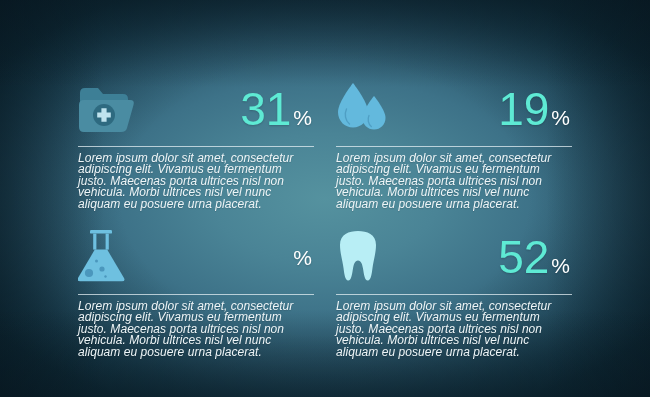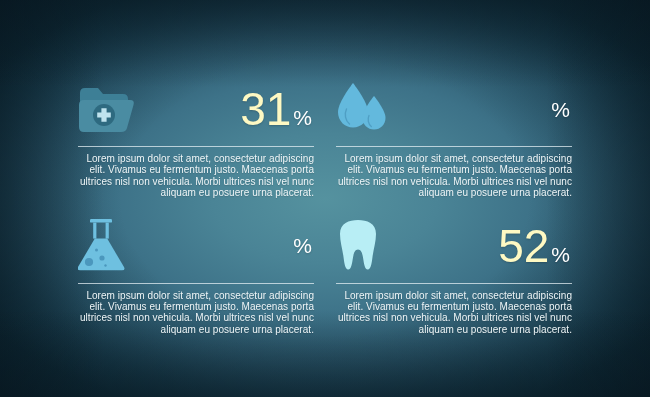--- a/index.html
+++ b/index.html
@@ -96,21 +96,21 @@
     align-items: baseline;
     color: #ffffff;
     padding-right: 2px;
   }
 
   .stat-number {
     font-size: 46px;
     line-height: 1;
     font-weight: 300;
     letter-spacing: 0px;
-    color: #fef9c3;
+    color: #5eead4;
     text-shadow: 0 1px 2px rgba(0,0,0,0.18);
   }
 
   .stat-percent {
     font-size: 21px;
     line-height: 1;
     font-weight: 300;
     color: #ffffff;
     margin-left: 2px;
     text-shadow: 0 1px 2px rgba(0,0,0,0.18);
@@ -118,27 +118,28 @@
 
   .rule {
     height: 1px;
     width: 100%;
     background: rgba(233,243,246,0.72);
     margin-top: 6px;
     margin-bottom: 6px;
   }
 
   .body-text {
-    font-size: 10px;
+    font-size: 12px;
     line-height: 11.4px;
     color: #eef5f7;
-    text-align: right;
+    text-align: left;
     letter-spacing: 0.05px;
     text-shadow: 0 1px 1px rgba(0,0,0,0.14);
     max-width: 100%;
+    font-style: italic;
   }
 
   
   .row2 .cell-top { margin-top: 4px; }
 </style>
 </head>
 <body>
 
 <div id="infographic">
 
@@ -176,20 +177,21 @@
           <svg width="54" height="56" viewBox="0 0 54 56">
 
             <path d="M17 2 C17 2 2 21 2 31 C2 40 8.7 46.5 17 46.5 C25.3 46.5 32 40 32 31 C32 21 17 2 17 2 Z" fill="#63b9dd"></path>
             <path d="M10.5 28 C8.2 33 9.2 39.5 13.5 43" fill="none" stroke="#4f9fc4" stroke-width="1.4" stroke-linecap="round"></path>
 
             <path d="M38 15 C38 15 26.5 29 26.5 36.8 C26.5 43.6 31.6 48.6 38 48.6 C44.4 48.6 49.5 43.6 49.5 36.8 C49.5 29 38 15 38 15 Z" fill="#63b9dd"></path>
             <path d="M33 34.5 C31.3 38.2 32.1 43 35.3 45.5" fill="none" stroke="#4f9fc4" stroke-width="1.3" stroke-linecap="round"></path>
           </svg>
         </div>
         <div class="stat">
+          <span class="stat-number">19</span>
           <span class="stat-percent">%</span>
         </div>
       </div>
       <div class="rule"></div>
       <div class="body-text">Lorem ipsum dolor sit amet, consectetur adipiscing elit. Vivamus eu fermentum justo. Maecenas porta ultrices nisl non vehicula. Morbi ultrices nisl vel nunc aliquam eu posuere urna placerat.</div>
     </div>
 
     <div class="cell row2">
       <div class="cell-top">
         <div class="icon-wrap">

